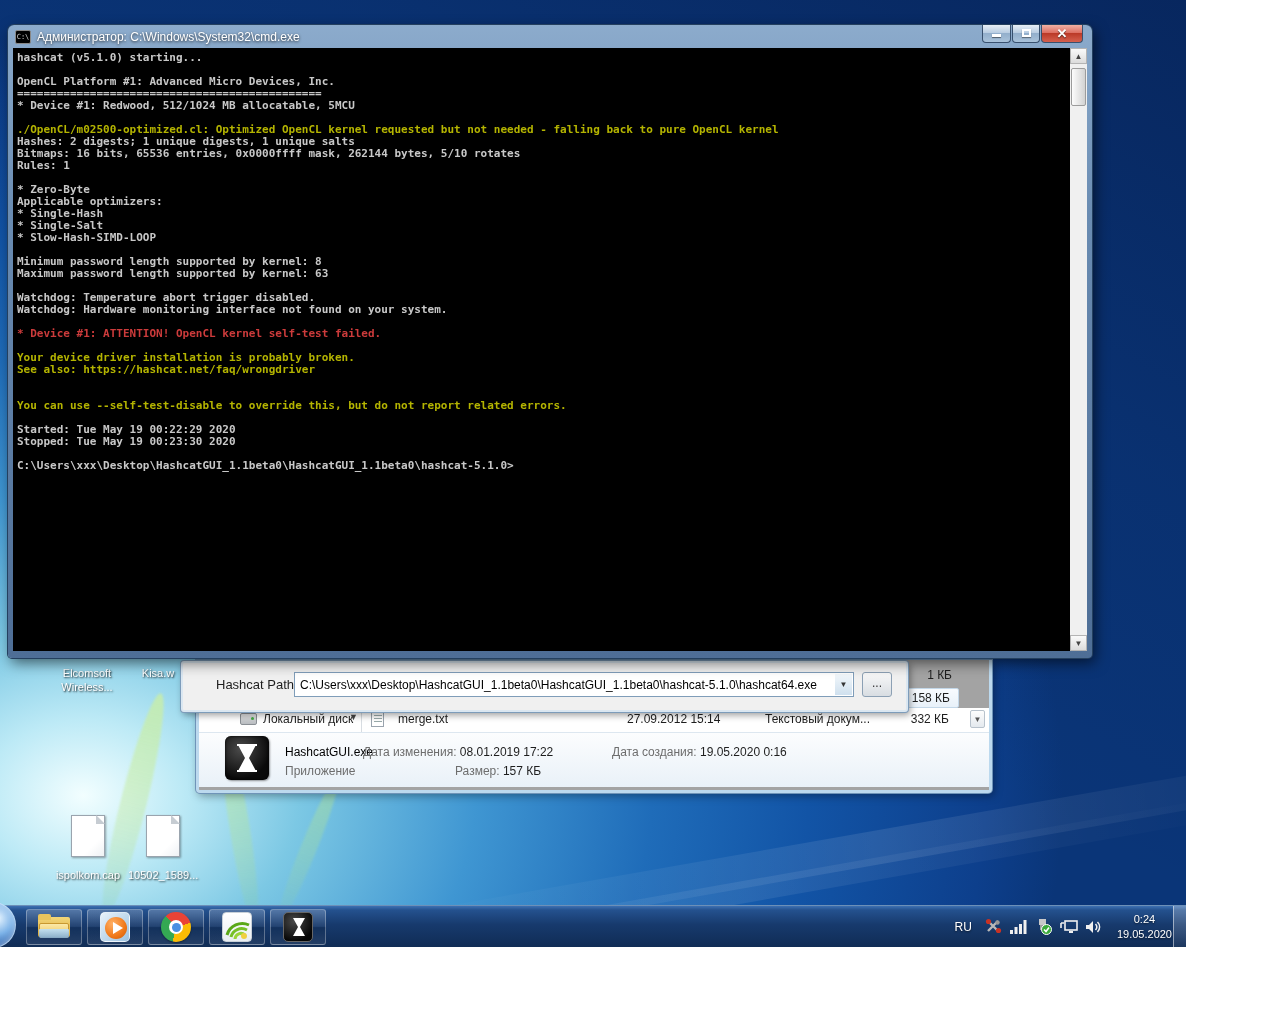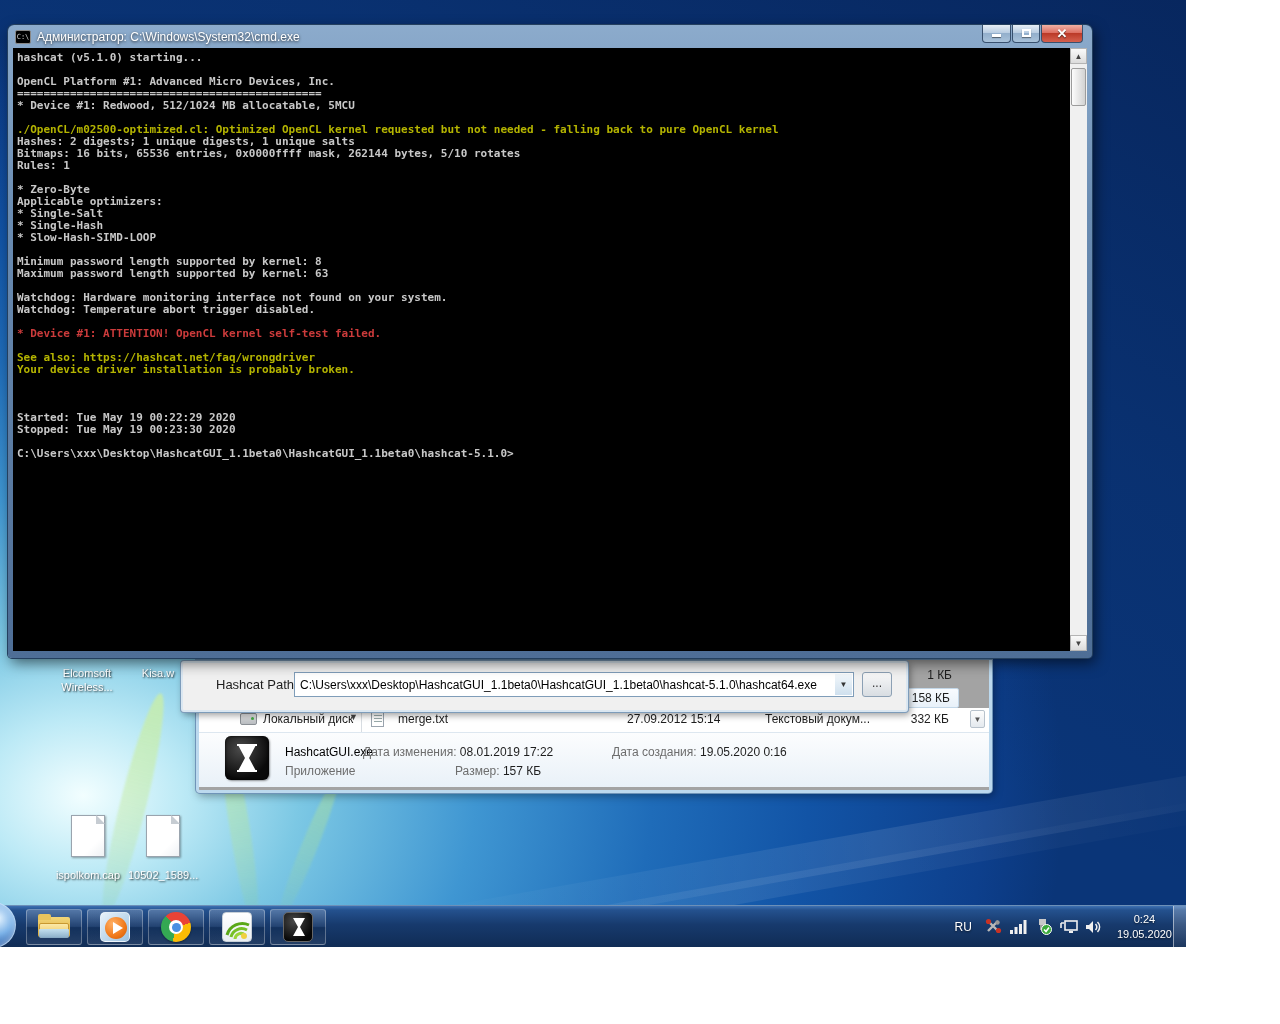--- a/index.html
+++ b/index.html
@@ -270,36 +270,37 @@
           <div class="cline n">==============================================</div>
           <div class="cline n">* Device #1: Redwood, 512/1024 MB allocatable, 5MCU</div>
           <div class="cline n">&nbsp;</div>
           <div class="cline y">./OpenCL/m02500-optimized.cl: Optimized OpenCL kernel requested but not needed - falling back to pure OpenCL kernel</div>
           <div class="cline n">Hashes: 2 digests; 1 unique digests, 1 unique salts</div>
           <div class="cline n">Bitmaps: 16 bits, 65536 entries, 0x0000ffff mask, 262144 bytes, 5/10 rotates</div>
           <div class="cline n">Rules: 1</div>
           <div class="cline n">&nbsp;</div>
           <div class="cline n">* Zero-Byte</div>
           <div class="cline n">Applicable optimizers:</div>
+          <div class="cline n">* Single-Hash</div>
           <div class="cline n">* Single-Salt</div>
-          <div class="cline n">* Single-Hash</div>
           <div class="cline n">* Slow-Hash-SIMD-LOOP</div>
           <div class="cline n">&nbsp;</div>
           <div class="cline n">Minimum password length supported by kernel: 8</div>
           <div class="cline n">Maximum password length supported by kernel: 63</div>
           <div class="cline n">&nbsp;</div>
+          <div class="cline n">Watchdog: Temperature abort trigger disabled.</div>
           <div class="cline n">Watchdog: Hardware monitoring interface not found on your system.</div>
-          <div class="cline n">Watchdog: Temperature abort trigger disabled.</div>
           <div class="cline n">&nbsp;</div>
           <div class="cline r">* Device #1: ATTENTION! OpenCL kernel self-test failed.</div>
           <div class="cline n">&nbsp;</div>
+          <div class="cline y">Your device driver installation is probably broken.</div>
           <div class="cline y">See also: https://hashcat.net/faq/wrongdriver</div>
-          <div class="cline y">Your device driver installation is probably broken.</div>
-          <div class="cline n">&nbsp;</div>
-          <div class="cline n">&nbsp;</div>
+          <div class="cline n">&nbsp;</div>
+          <div class="cline n">&nbsp;</div>
+          <div class="cline y">You can use --self-test-disable to override this, but do not report related errors.</div>
           <div class="cline n">&nbsp;</div>
           <div class="cline n">Started: Tue May 19 00:22:29 2020</div>
           <div class="cline n">Stopped: Tue May 19 00:23:30 2020</div>
           <div class="cline n">&nbsp;</div>
           <div class="cline n">C:\Users\xxx\Desktop\HashcatGUI_1.1beta0\HashcatGUI_1.1beta0\hashcat-5.1.0&gt;</div>
         </div>
       <div class="vscroll">
         <div class="sb-btn sb-up">▲</div>
         <div class="sb-thumb"></div>
         <div class="sb-btn sb-down">▼</div>

